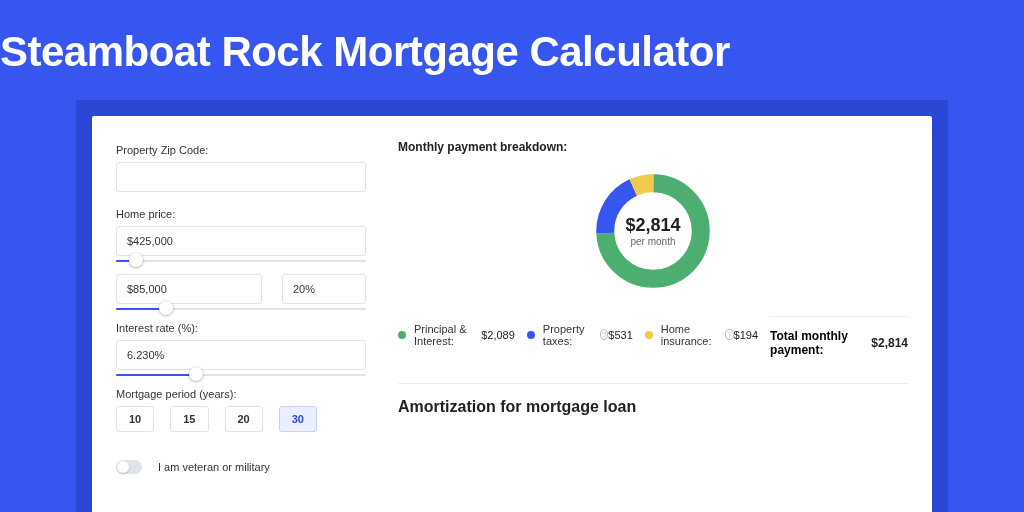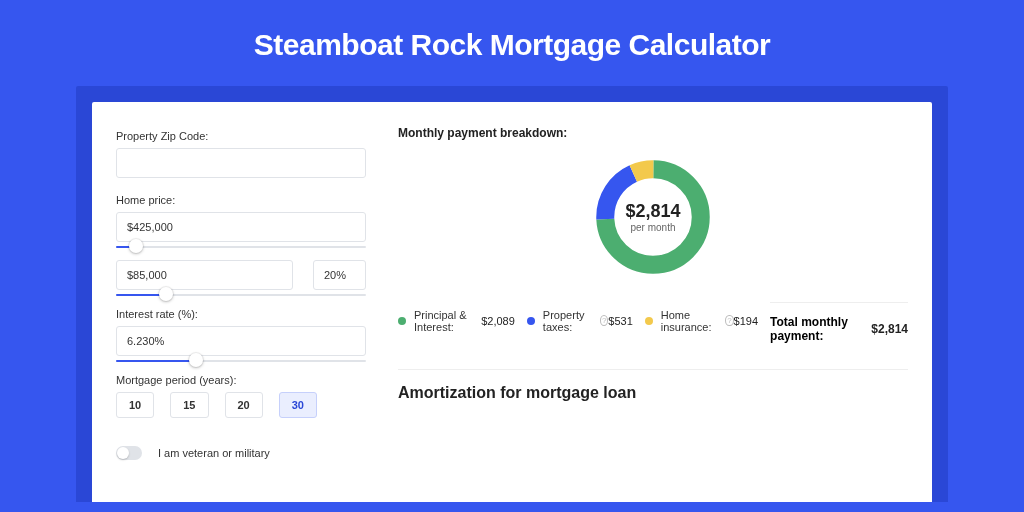--- a/index.html
+++ b/index.html
@@ -6,23 +6,23 @@
   body {
     font-family: -apple-system, BlinkMacSystemFont, "Segoe UI", Arial, sans-serif;
     background: #3656ef;
     width: 1024px;
     height: 512px;
     overflow: hidden;
     position: relative;
   }
   .page-title {
     color: #fff;
-    font-size: 30px;
+    font-size: 42px;
     font-weight: 700;
-    text-align: center;
+    text-align: left;
     padding: 28px 0 24px;
     letter-spacing: -0.5px;
   }
   .outer-card {
     background: #2a47d6;
     margin: 0 76px;
     padding: 16px 16px 0 16px;
     border-radius: 2px 2px 0 0;
   }
   .inner-card {
@@ -63,21 +63,21 @@
   }
   .slider-thumb {
     position: absolute; top: -1px;
     width: 14px; height: 14px; background: #fff;
     border-radius: 50%;
     box-shadow: 0 1px 3px rgba(0,0,0,0.25), 0 0 0 1px rgba(0,0,0,0.05);
     transform: translateX(-50%);
   }
   .dp-row { display: flex; gap: 20px; }
   .dp-amount { flex: 1; }
-  .dp-pct { width: 53px; }
+  .dp-pct { width: 84px; }
   .seg-group { display: flex; gap: 16px; margin-bottom: 28px;}
   .seg-btn {
     border: 1px solid #e0e3e8;
     background: #fff;
     color: #333;
     font-size: 11px;
     font-weight: 600;
     padding: 6px 12px;
     border-radius: 3px;
     cursor: pointer;

